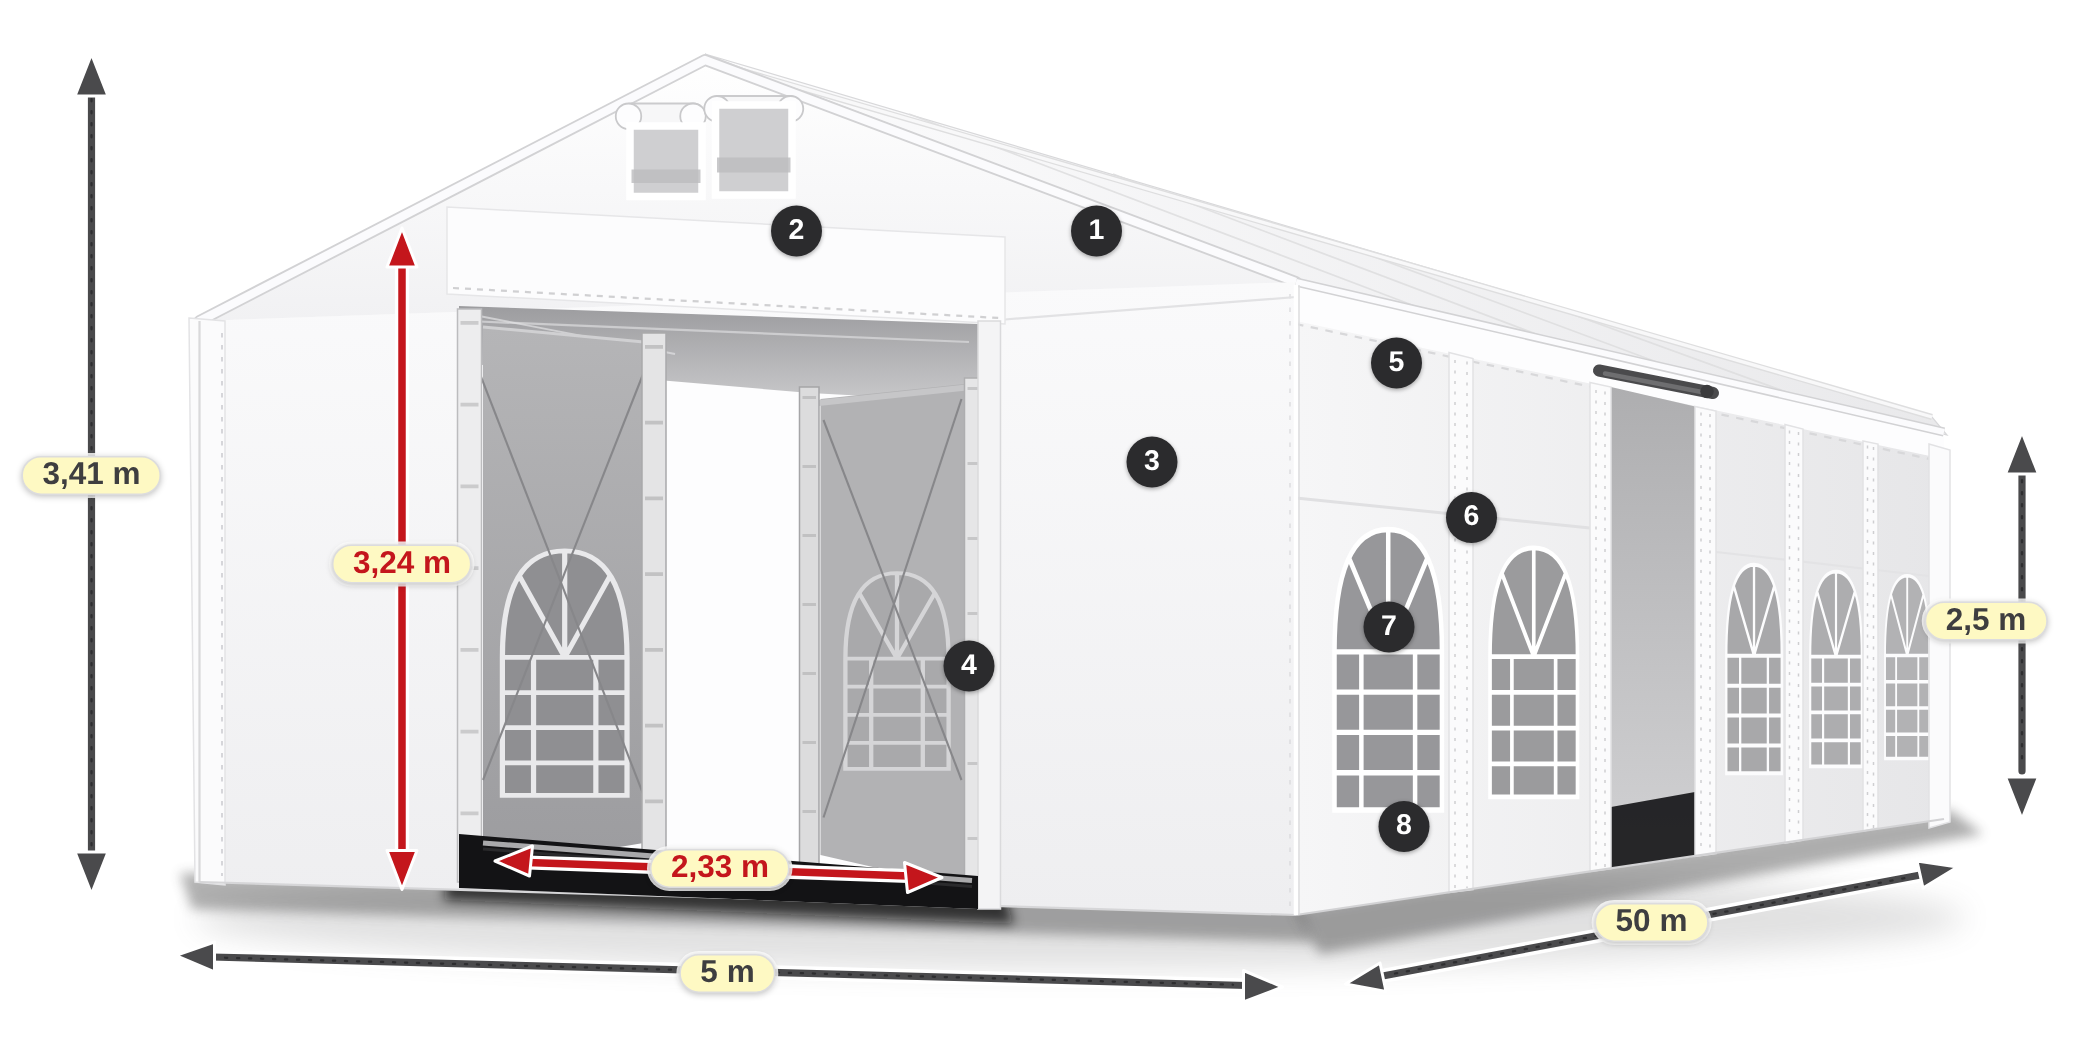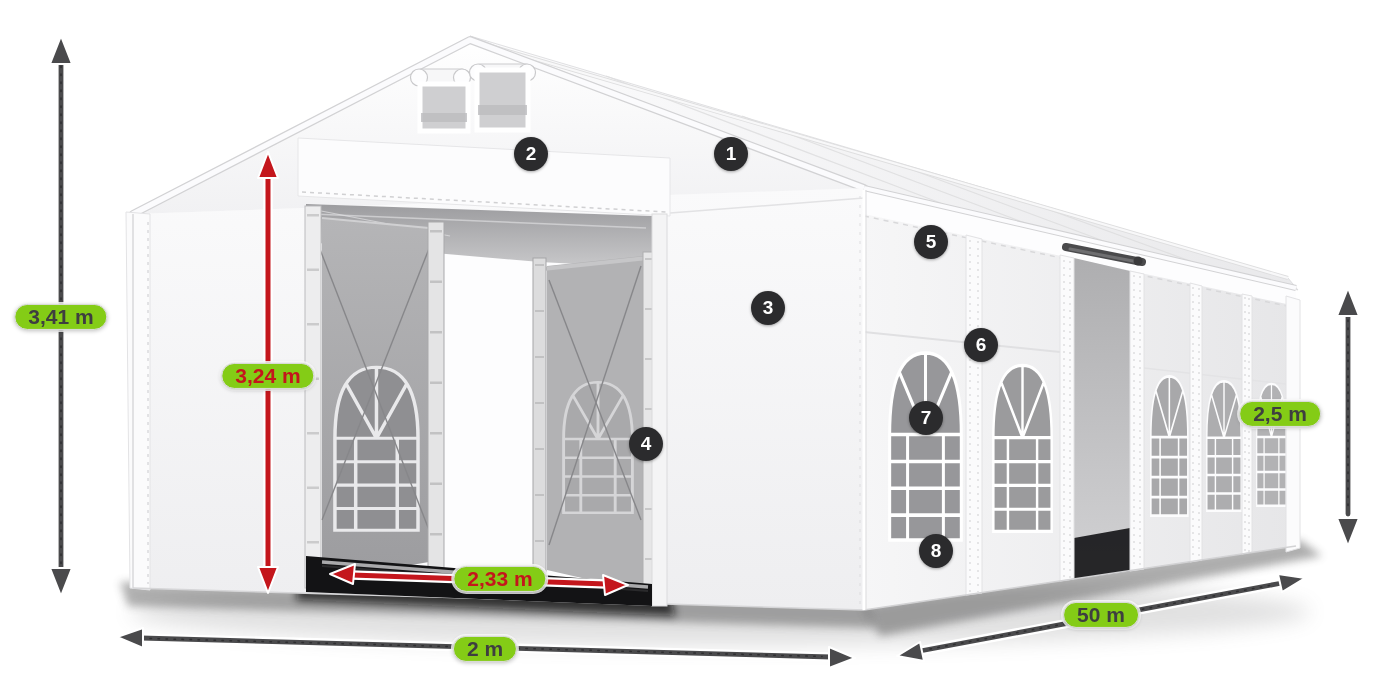--- a/index.html
+++ b/index.html
@@ -3,21 +3,21 @@
 <meta charset="utf-8">
 <style>
   html,body{margin:0;padding:0;background:#ffffff;}
   .stage{
     position:relative;width:1400px;height:700px;overflow:hidden;
     background:#ffffff;font-family:"Liberation Sans",sans-serif;
   }
   .stage svg{position:absolute;left:0;top:0;}
   .pill{
     position:absolute;transform:translate(-50%,-50%);
-    background:#84cc16;border:1px solid #dcdcde;border-radius:19px;
+    background:#fef9c3;border:1px solid #dcdcde;border-radius:19px;
     padding:0 13px;font-size:21px;font-weight:bold;color:#3e3e40;
     line-height:1.15;white-space:nowrap;
     box-shadow:0 1px 4px rgba(0,0,0,.25), 0 0 0 2px rgba(255,255,255,.85);
     z-index:3;
   }
   .pill.red{color:#c4161c;}
   .callout{
     position:absolute;transform:translate(-50%,-50%);
     width:34px;height:34px;border-radius:50%;
     background:#2b2b2d;color:#ffffff;
@@ -265,24 +265,24 @@
       <line x1="1348" y1="314" x2="1348" y2="514" stroke="#4a4a4c" stroke-width="4.8"></line>
       <line x1="1348" y1="320" x2="1348" y2="508" stroke="#2e2e30" stroke-width="1.5" stroke-dasharray="1.5,6.5"></line>
       <polygon points="1348,288 1337,316 1359,316" fill="#4a4a4c" stroke="#ffffff" stroke-width="2" stroke-linejoin="round"></polygon>
       <polygon points="1348,546 1337,518 1359,518" fill="#4a4a4c" stroke="#ffffff" stroke-width="2" stroke-linejoin="round"></polygon>
     </g>
   </g>
 </svg>
 
 <div class="pill" style="left:61px;top:317px">3,41 m</div>
 <div class="pill red" style="left:268px;top:376px">3,24 m</div>
-<div class="pill red" style="left:500px;top:579px">2,33 m</div>
-<div class="pill" style="left:485px;top:649px">2 m</div>
+<div class="pill red" style="left:480px;top:579px">2,33 m</div>
+<div class="pill" style="left:485px;top:649px">5 m</div>
 <div class="pill" style="left:1101px;top:615px">50 m</div>
-<div class="pill" style="left:1280px;top:414px">2,5 m</div>
+<div class="pill" style="left:1324px;top:414px">2,5 m</div>
 
 <div class="callout" style="left:731px;top:154px">1</div>
 <div class="callout" style="left:531px;top:154px">2</div>
 <div class="callout" style="left:768px;top:308px">3</div>
 <div class="callout" style="left:646px;top:444px">4</div>
 <div class="callout" style="left:931px;top:242px">5</div>
 <div class="callout" style="left:981px;top:345px">6</div>
 <div class="callout" style="left:926px;top:418px">7</div>
 <div class="callout" style="left:936px;top:551px">8</div>
 

